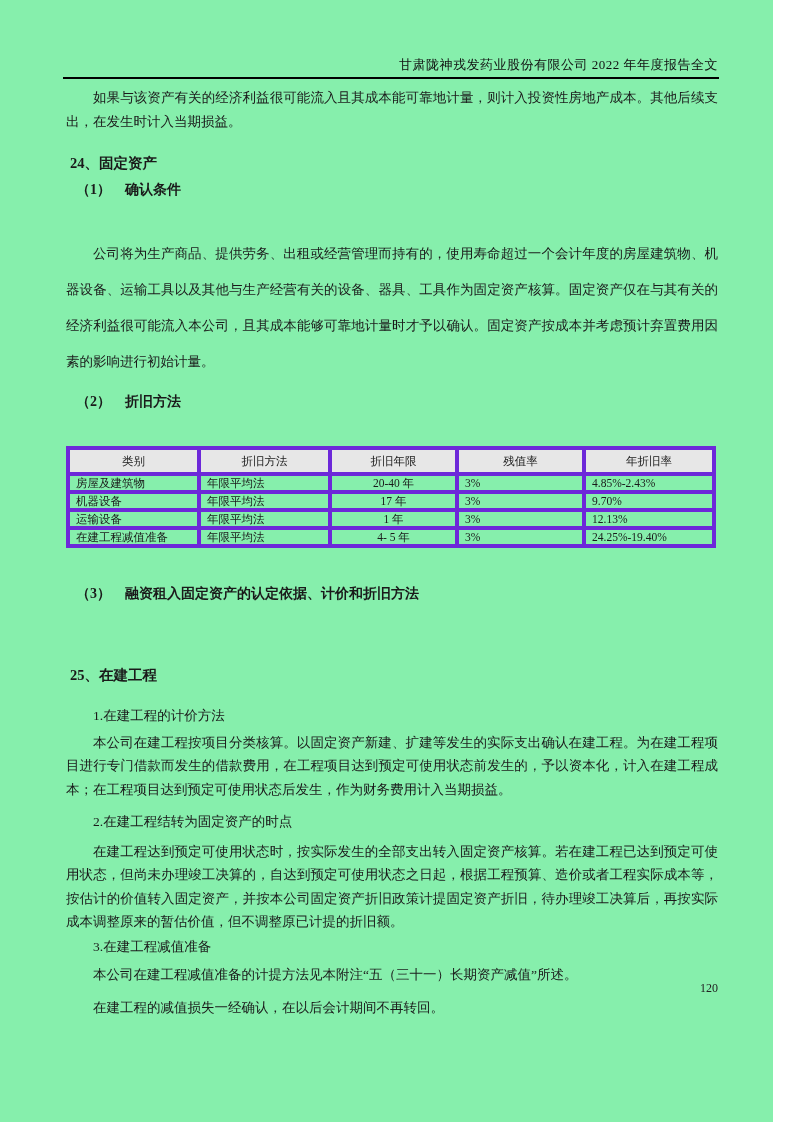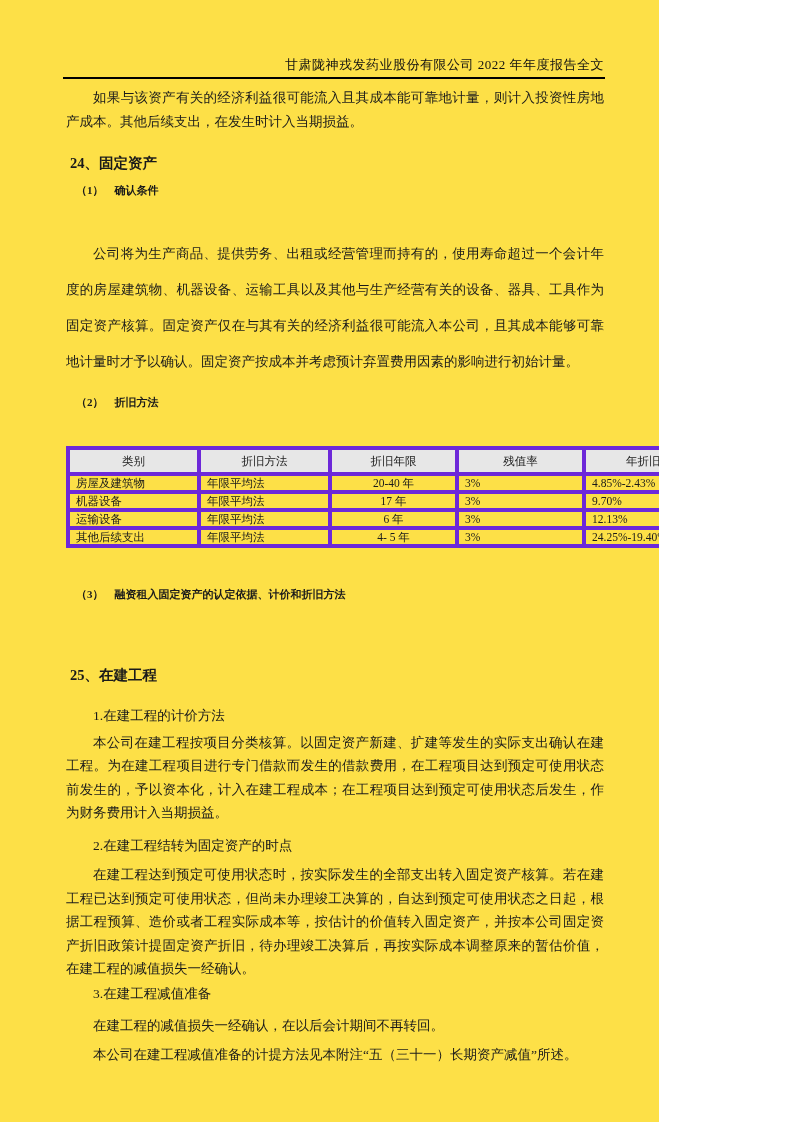--- a/index.html
+++ b/index.html
@@ -4,23 +4,23 @@
 <style>
   * { margin: 0; padding: 0; box-sizing: border-box; }
   html, body { background: #ffffff; }
   body {
     font-family: "Liberation Serif", "DejaVu Serif", serif;
     color: #1a1a1a;
     -webkit-font-smoothing: antialiased;
   }
   .page {
     position: relative;
-    width: 659px;
+    width: 773px;
     height: 1122px;
-    background: #fde047;
+    background: #86efac;
     overflow: hidden;
   }
   
   .doc-header {
     padding: 57px 55px 0 64px;
   }
   .doc-header .header-title {
     display: block;
     text-align: right;
     font-size: 13px;
@@ -44,21 +44,21 @@
   }
   .para { text-indent: 2em; }
   .h2 {
     font-size: 14.5px;
     font-weight: bold;
     line-height: 20px;
     padding-left: 4px;
     text-align: left;
   }
   .h3 {
-    font-size: 11px;
+    font-size: 14px;
     font-weight: bold;
     line-height: 20px;
     padding-left: 10px;
     text-align: left;
   }
   .intro          { margin-top: 7px; }
   .s24-title      { margin-top: 20px; }
   .s24-sub1-title { margin-top: 7px; }
   .s24-sub1-body  { margin-top: 36px; line-height: 36px; }
   .s24-sub2-title { margin-top: 12px; }
@@ -163,45 +163,45 @@
         <tr>
           <td>机器设备</td>
           <td>年限平均法</td>
           <td class="col-center">17 年</td>
           <td class="col-rate">3%</td>
           <td class="col-annual">9.70%</td>
         </tr>
         <tr>
           <td>运输设备</td>
           <td>年限平均法</td>
-          <td class="col-center">6 年</td>
+          <td class="col-center">1 年</td>
           <td class="col-rate">3%</td>
           <td class="col-annual">12.13%</td>
         </tr>
         <tr>
-          <td>其他后续支出</td>
+          <td>在建工程减值准备</td>
           <td>年限平均法</td>
           <td class="col-center">4- 5 年</td>
           <td class="col-rate">3%</td>
           <td class="col-annual">24.25%-19.40%</td>
         </tr>
       </tbody>
     </table>
 
     <div class="h3 s24-sub3-title">（3）　融资租入固定资产的认定依据、计价和折旧方法</div>
 
     <div class="h2 s25-title">25、在建工程</div>
 
     <p class="para s25-h1">1.在建工程的计价方法</p>
     <p class="para s25-p1">本公司在建工程按项目分类核算。以固定资产新建、扩建等发生的实际支出确认在建工程。为在建工程项目进行专门借款而发生的借款费用，在工程项目达到预定可使用状态前发生的，予以资本化，计入在建工程成本；在工程项目达到预定可使用状态后发生，作为财务费用计入当期损益。</p>
 
     <p class="para s25-h2">2.在建工程结转为固定资产的时点</p>
-    <p class="para s25-p2">在建工程达到预定可使用状态时，按实际发生的全部支出转入固定资产核算。若在建工程已达到预定可使用状态，但尚未办理竣工决算的，自达到预定可使用状态之日起，根据工程预算、造价或者工程实际成本等，按估计的价值转入固定资产，并按本公司固定资产折旧政策计提固定资产折旧，待办理竣工决算后，再按实际成本调整原来的暂估价值，在建工程的减值损失一经确认。</p>
+    <p class="para s25-p2">在建工程达到预定可使用状态时，按实际发生的全部支出转入固定资产核算。若在建工程已达到预定可使用状态，但尚未办理竣工决算的，自达到预定可使用状态之日起，根据工程预算、造价或者工程实际成本等，按估计的价值转入固定资产，并按本公司固定资产折旧政策计提固定资产折旧，待办理竣工决算后，再按实际成本调整原来的暂估价值，但不调整原已计提的折旧额。</p>
 
     <p class="para s25-h3">3.在建工程减值准备</p>
+    <p class="para s25-p3a">本公司在建工程减值准备的计提方法见本附注“五（三十一）长期资产减值”所述。</p>
     <p class="para s25-p3b">在建工程的减值损失一经确认，在以后会计期间不再转回。</p>
-    <p class="para s25-p3a">本公司在建工程减值准备的计提方法见本附注“五（三十一）长期资产减值”所述。</p>
 
   </div>
 
   <div class="page-number">120</div>
 
 </div>
 
 </body></html>

